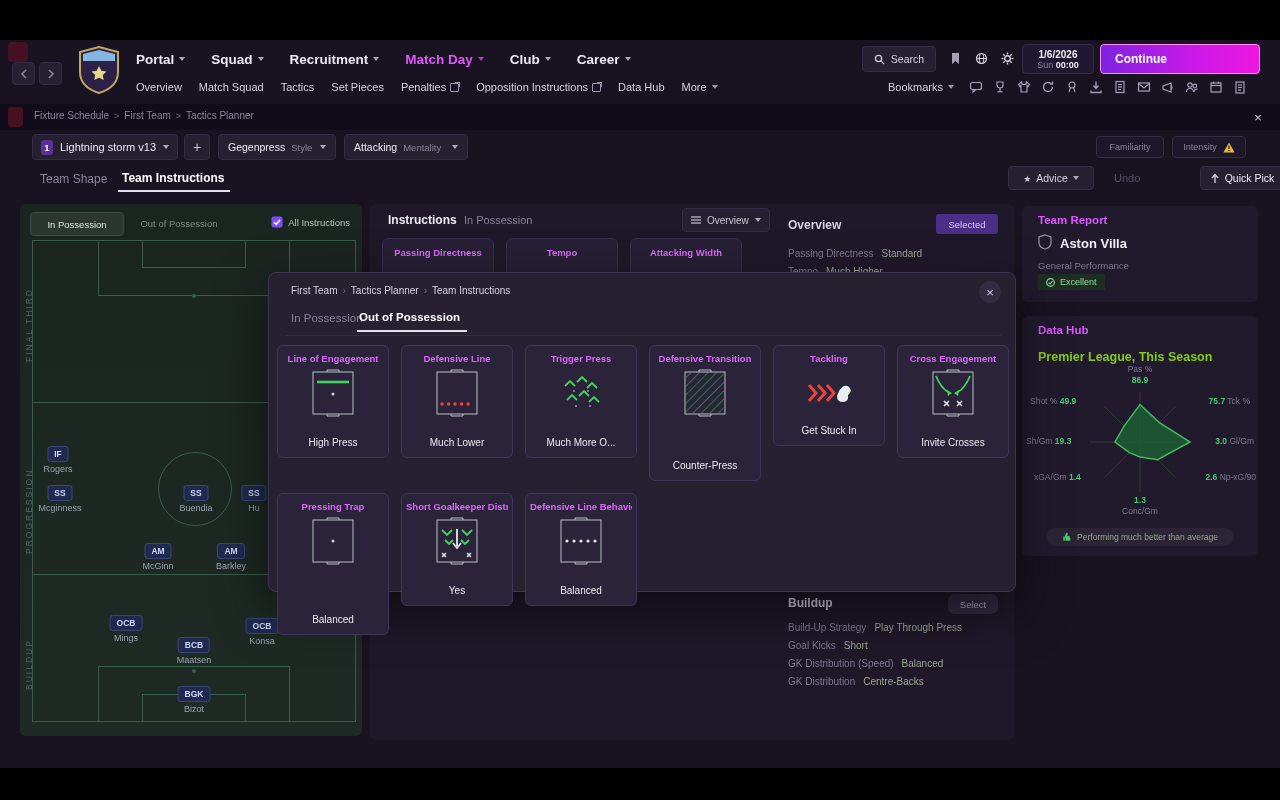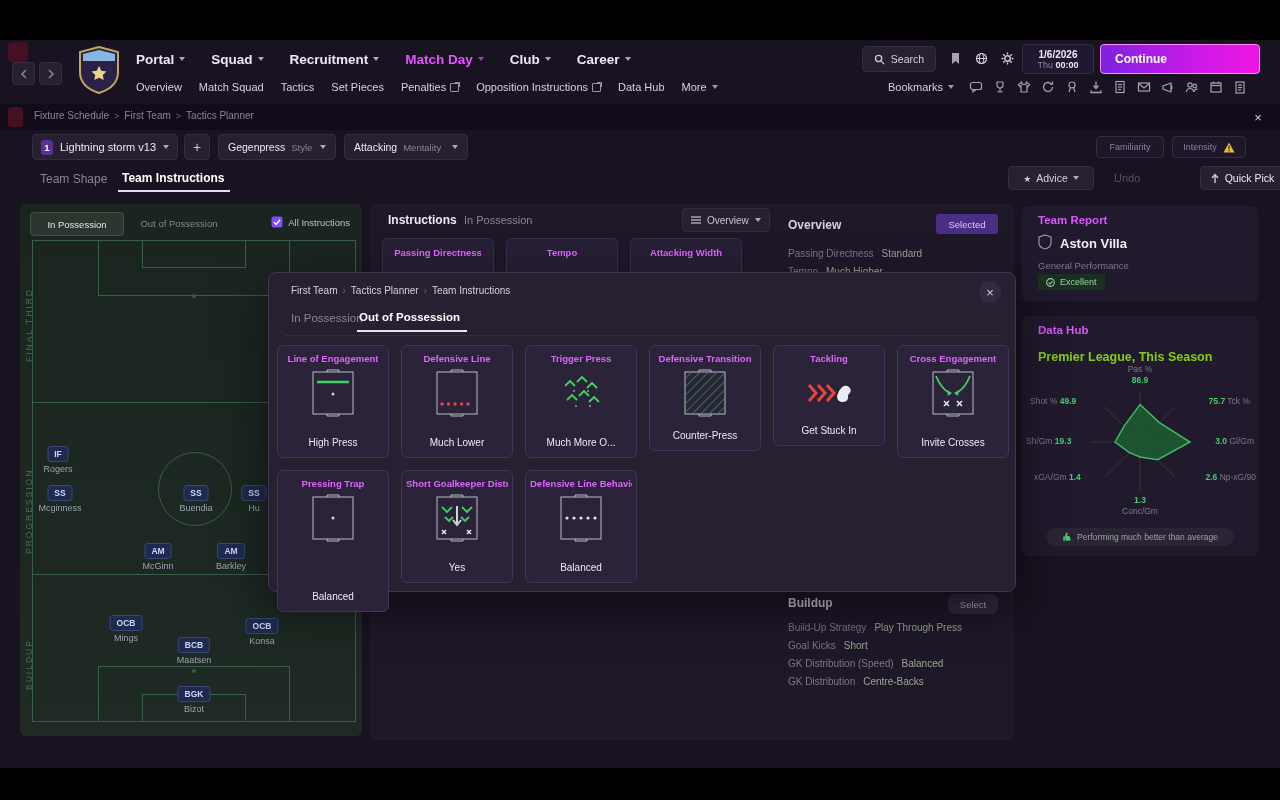--- a/index.html
+++ b/index.html
@@ -133,21 +133,21 @@
           <line x1="2.3" y1="2.3" x2="3.7" y2="3.7"></line>
           <line x1="9.3" y1="9.3" x2="10.7" y2="10.7"></line>
           <line x1="2.3" y1="10.7" x2="3.7" y2="9.3"></line>
           <line x1="9.3" y1="3.7" x2="10.7" y2="2.3"></line>
         </g>
       </svg>
   </div>
 
   <div class="a pill" style="left:1022px;top:44px;width:72px;height:30px;flex-direction:column;justify-content:center;background:#1f1830">
     <span style="font-size:10px;font-weight:bold;color:#f0edf5">1/6/2026</span>
-    <span style="font-size:9px"><span style="color:#8a8398">Thu</span> <span style="color:#f0edf5;font-weight:bold">00:00</span></span>
+    <span style="font-size:9px"><span style="color:#8a8398">Sun</span> <span style="color:#f0edf5;font-weight:bold">00:00</span></span>
   </div>
 
   <div class="a" style="left:1100px;top:44px;width:160px;height:30px;border-radius:4px;border:1px solid #ff8df5;
        background:linear-gradient(90deg,#7e22e0 0%,#c61ae8 55%,#ef16e2 100%);display:flex;align-items:center;
        padding-left:14px;box-sizing:border-box;font-size:12px;font-weight:bold;color:#fff;cursor:pointer">
     <span>Continue</span>
   </div>
 
   <div class="a flex" style="left:136px;top:80px;height:14px;gap:17px">
     <span class="subnav-item">
@@ -477,21 +477,21 @@
           <g fill="#98a2aa">
               <circle cx="21" cy="22" r="1"></circle>
               <circle cx="35" cy="22" r="1"></circle>
               <circle cx="23" cy="37" r="1"></circle>
               <circle cx="37" cy="37" r="1"></circle>
             </g>
         </svg>
         <span class="cvalue">Much More O...</span>
       </div>
 
-      <div class="mcard" style="height:106px">
+      <div class="mcard" style="height:136px">
         <span class="ctitle">Defensive Transition</span>
         <svg width="56" height="48" viewBox="0 0 56 48" style="margin-top:5px">
           <rect x="9" y="4" width="38" height="40" fill="url(#hatchp)"></rect>
           <rect x="8" y="3" width="40" height="42" fill="none" stroke="#b6bec6"></rect>
             <path d="M22 3 v-2 h12 v2 M22 45 v2 h12 v-2" stroke="#b6bec6" fill="none"></path>
         </svg>
         <span class="cvalue">Counter-Press</span>
       </div>
 
       <div class="mcard" style="height:101px">

